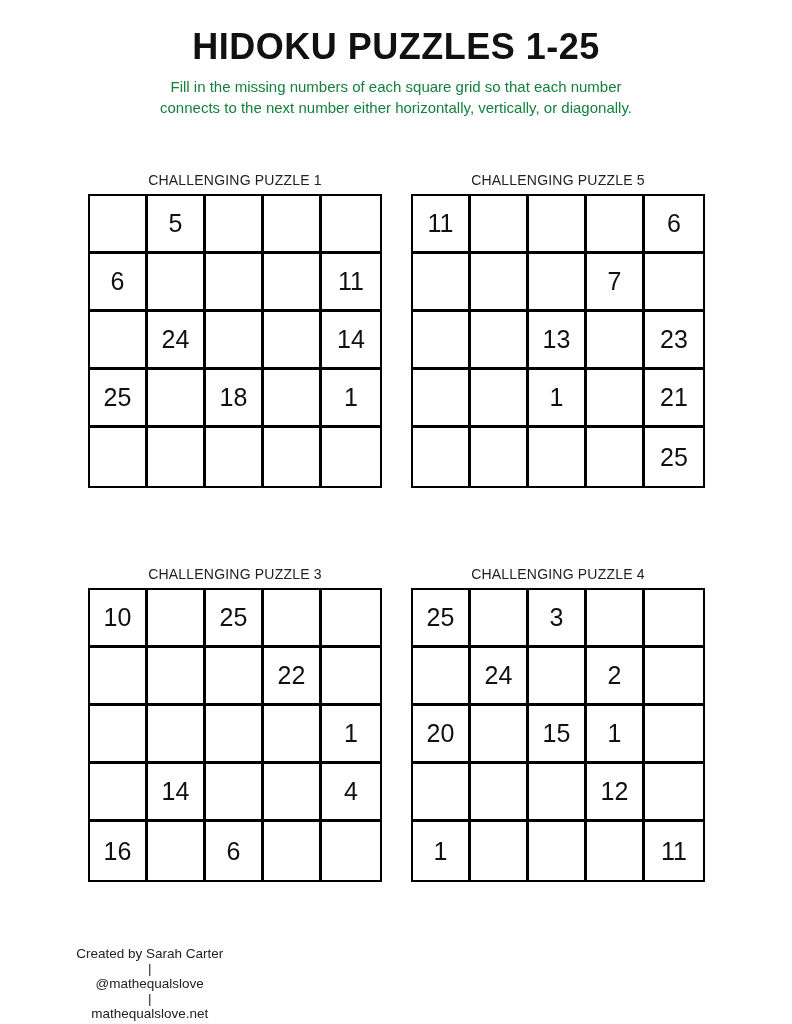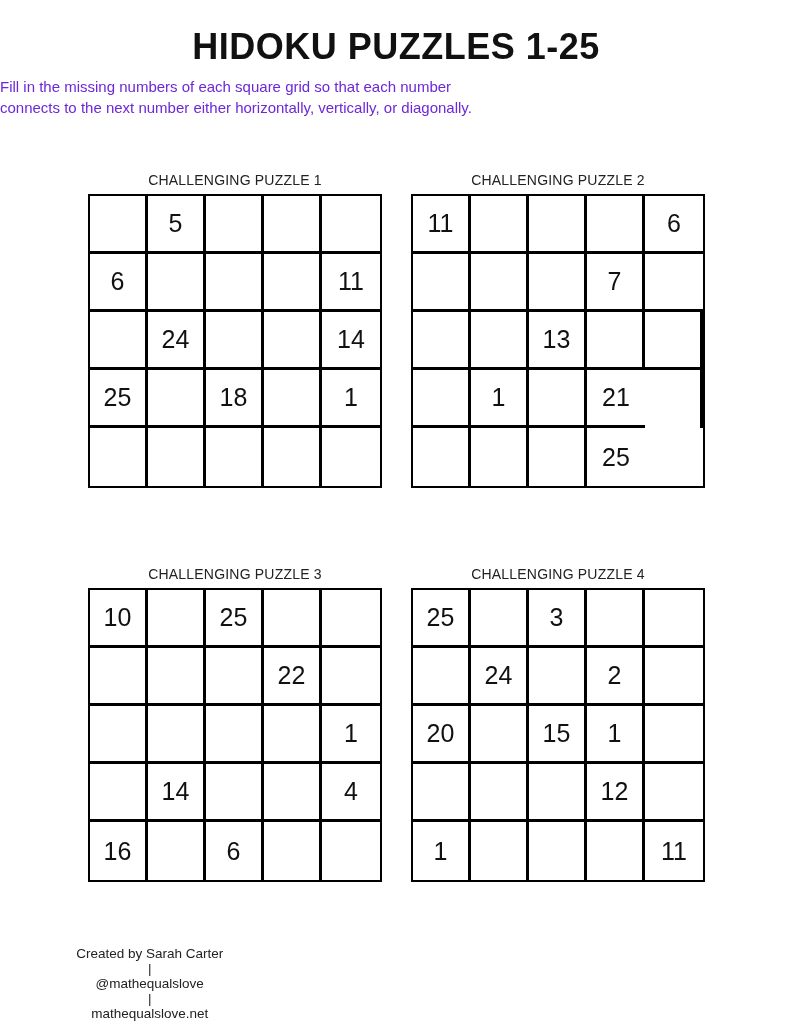--- a/index.html
+++ b/index.html
@@ -1,21 +1,21 @@
 <!DOCTYPE html>
 <html><head>
   <meta charset="utf-8">
   <style>
     html, body { margin: 0; padding: 0; background: #ffffff; }
     body { width: 792px; height: 1024px; position: relative; overflow: hidden;
            font-family: "Liberation Sans", sans-serif; color: #111; }
     .title { position: absolute; top: 26px; left: 0; width: 792px; text-align: center;
              font-size: 36px; font-weight: bold; letter-spacing: 0.5px; color: #111; }
-    .instructions { position: absolute; top: 76px; left: 0; width: 792px; 
-                    font-size: 15px; line-height: 21px; color: #6d28d9; }
+    .instructions { position: absolute; top: 76px; left: 0; width: 792px; text-align: center;
+                    font-size: 15px; line-height: 21px; color: #15803d; }
     .puzzle { position: absolute; width: 294px; margin-top: 18px; }
     .puzzle-label { text-align: center; font-size: 14px; color: #222; height: 22px; line-height: 16px; letter-spacing: 0.2px; }
     .grid { display: grid; grid-template-columns: repeat(5, 1fr); grid-template-rows: repeat(5, 1fr);
             width: 294px; height: 294px; box-sizing: border-box;
             border: 2px solid #000; }
     .cell { box-sizing: border-box; border-right: 3px solid #000; border-bottom: 3px solid #000;
             display: flex; align-items: center; justify-content: center;
             font-size: 25px; color: #111; }
     .cell.c4 { border-right: none; }
     .cell.r4 { border-bottom: none; }
@@ -61,36 +61,37 @@
       <div class="cell"></div>
       <div class="cell c4">1</div>
       <div class="cell r4"></div>
       <div class="cell r4"></div>
       <div class="cell r4"></div>
       <div class="cell r4"></div>
       <div class="cell c4 r4"></div>
     </div>
 </div>
 <div class="puzzle" id="puzzle-1" style="left:411px; top:154px;">
-  <div class="puzzle-label">CHALLENGING PUZZLE 2</div>
+  <div class="puzzle-label">CHALLENGING PUZZLE 5</div>
   <div class="grid">
       <div class="cell">11</div>
       <div class="cell"></div>
       <div class="cell"></div>
       <div class="cell"></div>
       <div class="cell c4">6</div>
       <div class="cell"></div>
       <div class="cell"></div>
       <div class="cell"></div>
       <div class="cell">7</div>
       <div class="cell c4"></div>
       <div class="cell"></div>
       <div class="cell"></div>
       <div class="cell">13</div>
       <div class="cell"></div>
+      <div class="cell c4">23</div>
       <div class="cell"></div>
       <div class="cell"></div>
       <div class="cell">1</div>
       <div class="cell"></div>
       <div class="cell c4">21</div>
       <div class="cell r4"></div>
       <div class="cell r4"></div>
       <div class="cell r4"></div>
       <div class="cell r4"></div>
       <div class="cell c4 r4">25</div>

